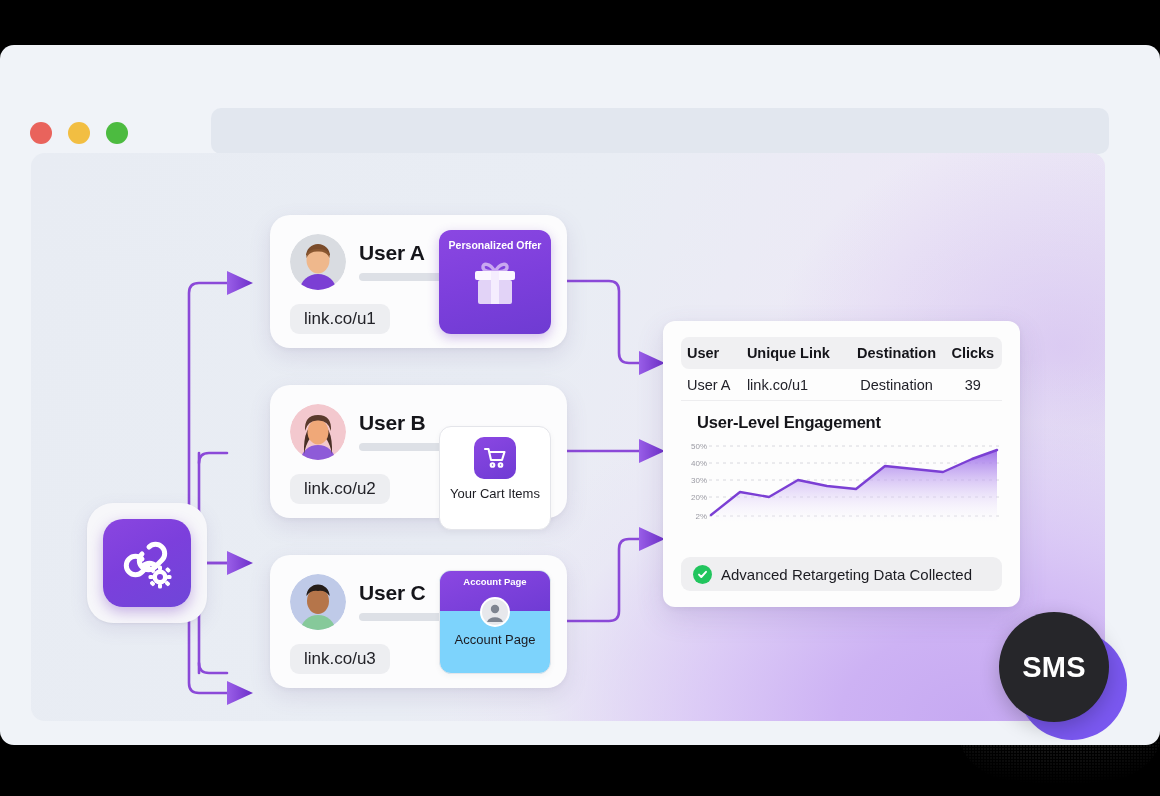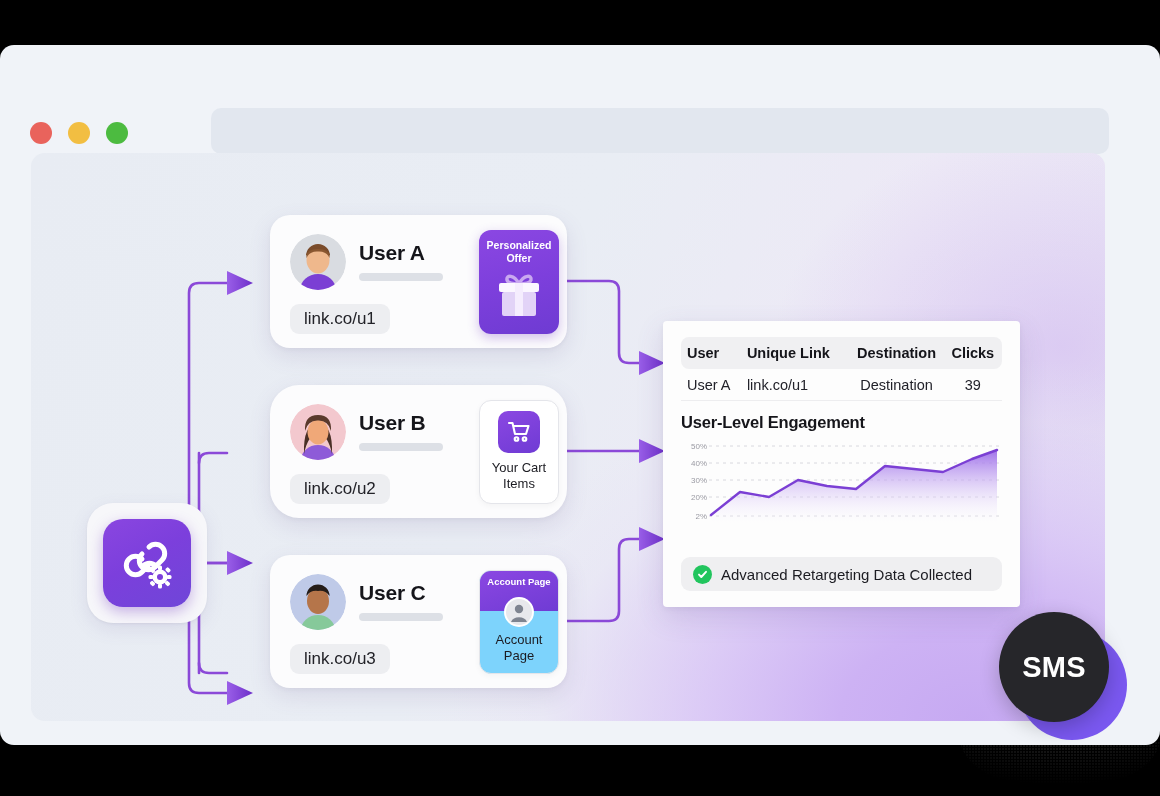--- a/index.html
+++ b/index.html
@@ -67,21 +67,21 @@
 
   
   .ucard {
     position: absolute;
     width: 297px; height: 133px;
     background: #FCFCFD;
     border-radius: 20px;
     box-shadow: 0 8px 22px rgba(104,84,152,0.14), 0 2px 5px rgba(0,0,0,0.04);
   }
   .ucard-a { left: 239px; top: 62px; }
-  .ucard-b { left: 239px; top: 232px; border-radius: 29px; }
+  .ucard-b { left: 239px; top: 232px; }
   .ucard-c { left: 239px; top: 402px; }
 
   .avatar {
     position: absolute; left: 20px; top: 19px;
     width: 56px; height: 56px; border-radius: 50%;
     overflow: hidden;
   }
   .uname {
     position: absolute; left: 89px; top: 26px;
     font-size: 21px; font-weight: bold; color: #15151A;
@@ -94,33 +94,34 @@
   }
   .ulink {
     position: absolute; left: 20px; top: 89px;
     height: 30px; padding: 0 14px;
     background: #EDEEF1; border-radius: 9px;
     display: flex; align-items: center;
     font-size: 17px; color: #222228;
   }
 
   
-  .tile { position: absolute; right: 8px; top: 15px; width: 80px; height: 104px; border-radius: 12px; }
+  .tile { position: absolute; right: 16px; top: 15px; width: 112px; height: 104px; border-radius: 12px; }
   .tile-offer {
     background: linear-gradient(165deg, #8B47E2 0%, #7D3FDC 50%, #6E3BD2 100%);
     box-shadow: 0 4px 12px rgba(110,50,190,0.3);
     display: flex; flex-direction: column; align-items: center; padding-top: 9px;
   }
   .tile-offer-label {
     font-size: 10.5px; font-weight: bold; color: #fff; text-align: center; line-height: 1.2;
   }
   .tile-cart {
     background: #FFFFFF; border: 1px solid #E4E5EA;
     display: flex; flex-direction: column; align-items: center; padding-top: 10px;
     box-shadow: 0 2px 6px rgba(0,0,0,0.04);
+    margin-top: 26px;
   }
   .cart-icon-box {
     width: 42px; height: 42px; border-radius: 10px;
     background: linear-gradient(155deg, #8B47E2, #6F3BD4);
     display: flex; align-items: center; justify-content: center;
   }
   .tile-cart-label {
     margin-top: 7px; font-size: 13px; color: #1C1C22; text-align: center; line-height: 1.25;
   }
   .tile-account {
@@ -140,40 +141,41 @@
     display: flex; align-items: center; justify-content: center;
   }
   .tile-account-label {
     margin-top: 21px; font-size: 13px; color: #1C1C22; text-align: center; line-height: 1.25;
   }
 
   
   .analytics {
     position: absolute; left: 632px; top: 168px;
     width: 357px; height: 286px;
-    background: #FDFDFD; border-radius: 4px;
+    background: #FDFDFD; border-radius: 12px;
     box-shadow: 0 10px 28px rgba(95,70,150,0.16), 0 2px 6px rgba(0,0,0,0.05);
     padding: 16px 18px;
   }
   .thead {
     display: flex; align-items: center;
     background: #F0F0F2; border-radius: 8px;
     height: 32px; padding: 0 6px;
   }
   .thead span { font-size: 14.5px; font-weight: bold; color: #15151A; }
   .trow { display: flex; align-items: center; height: 32px; padding: 0 6px; border-bottom: 1px solid #EDEDEF; }
   .trow span { font-size: 14.5px; color: #22222A; }
   .c1 { width: 62px; }
   .c2 { width: 100px; text-align: left; }
   .c3 { width: 110px; text-align: center; }
   .c4 { width: 48px; text-align: center; }
 
   .chart-title {
     margin-top: 12px; font-size: 16.5px; font-weight: bold; color: #15151A;
     letter-spacing: -0.2px;
+    margin-left: 16px;
   }
   .chart-wrap { position: relative; margin-top: 6px; height: 86px; }
   .yaxis { position: absolute; left: 0; top: 0; width: 26px; height: 86px; }
   .ytick {
     position: absolute; right: 0;
     font-size: 8px; color: #9A9AA3; transform: translateY(-50%);
   }
   .plot { position: absolute; left: 28px; top: 0; right: 0; height: 86px; }
 
   .status {

